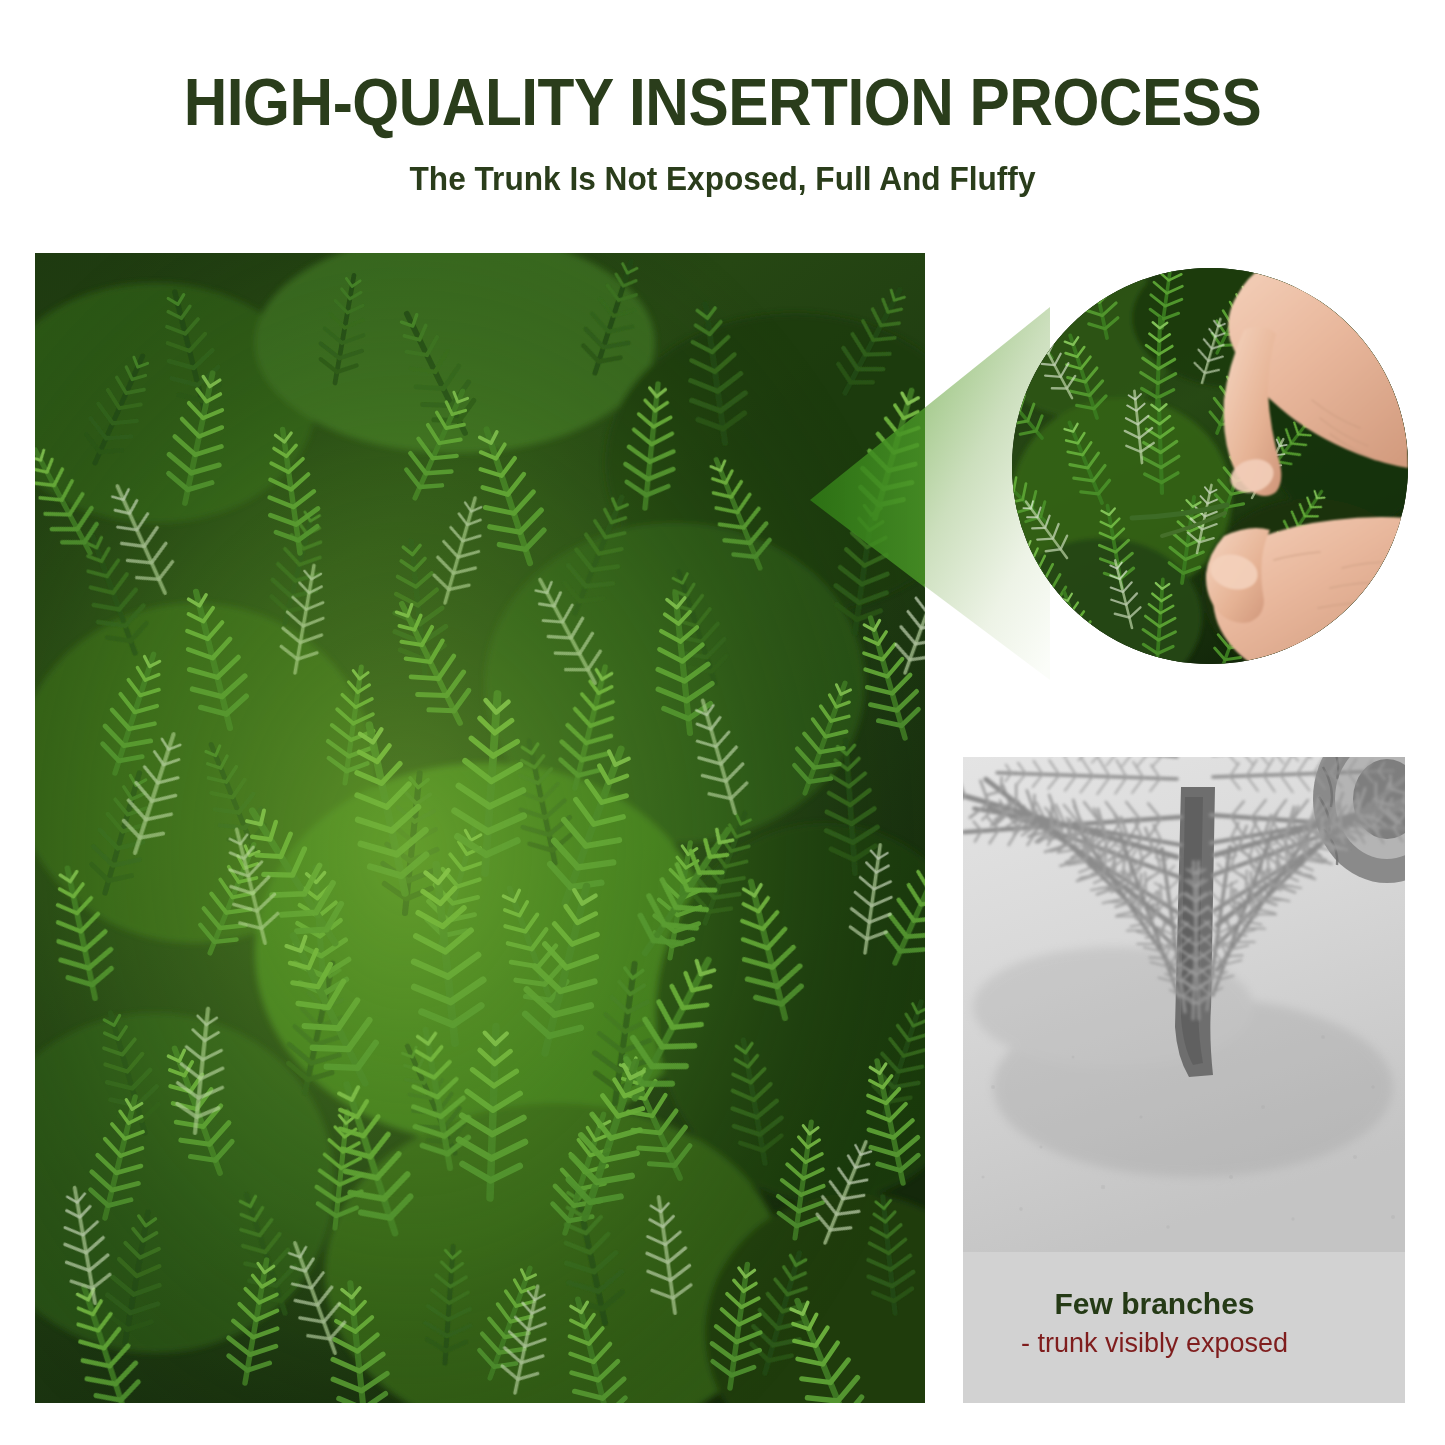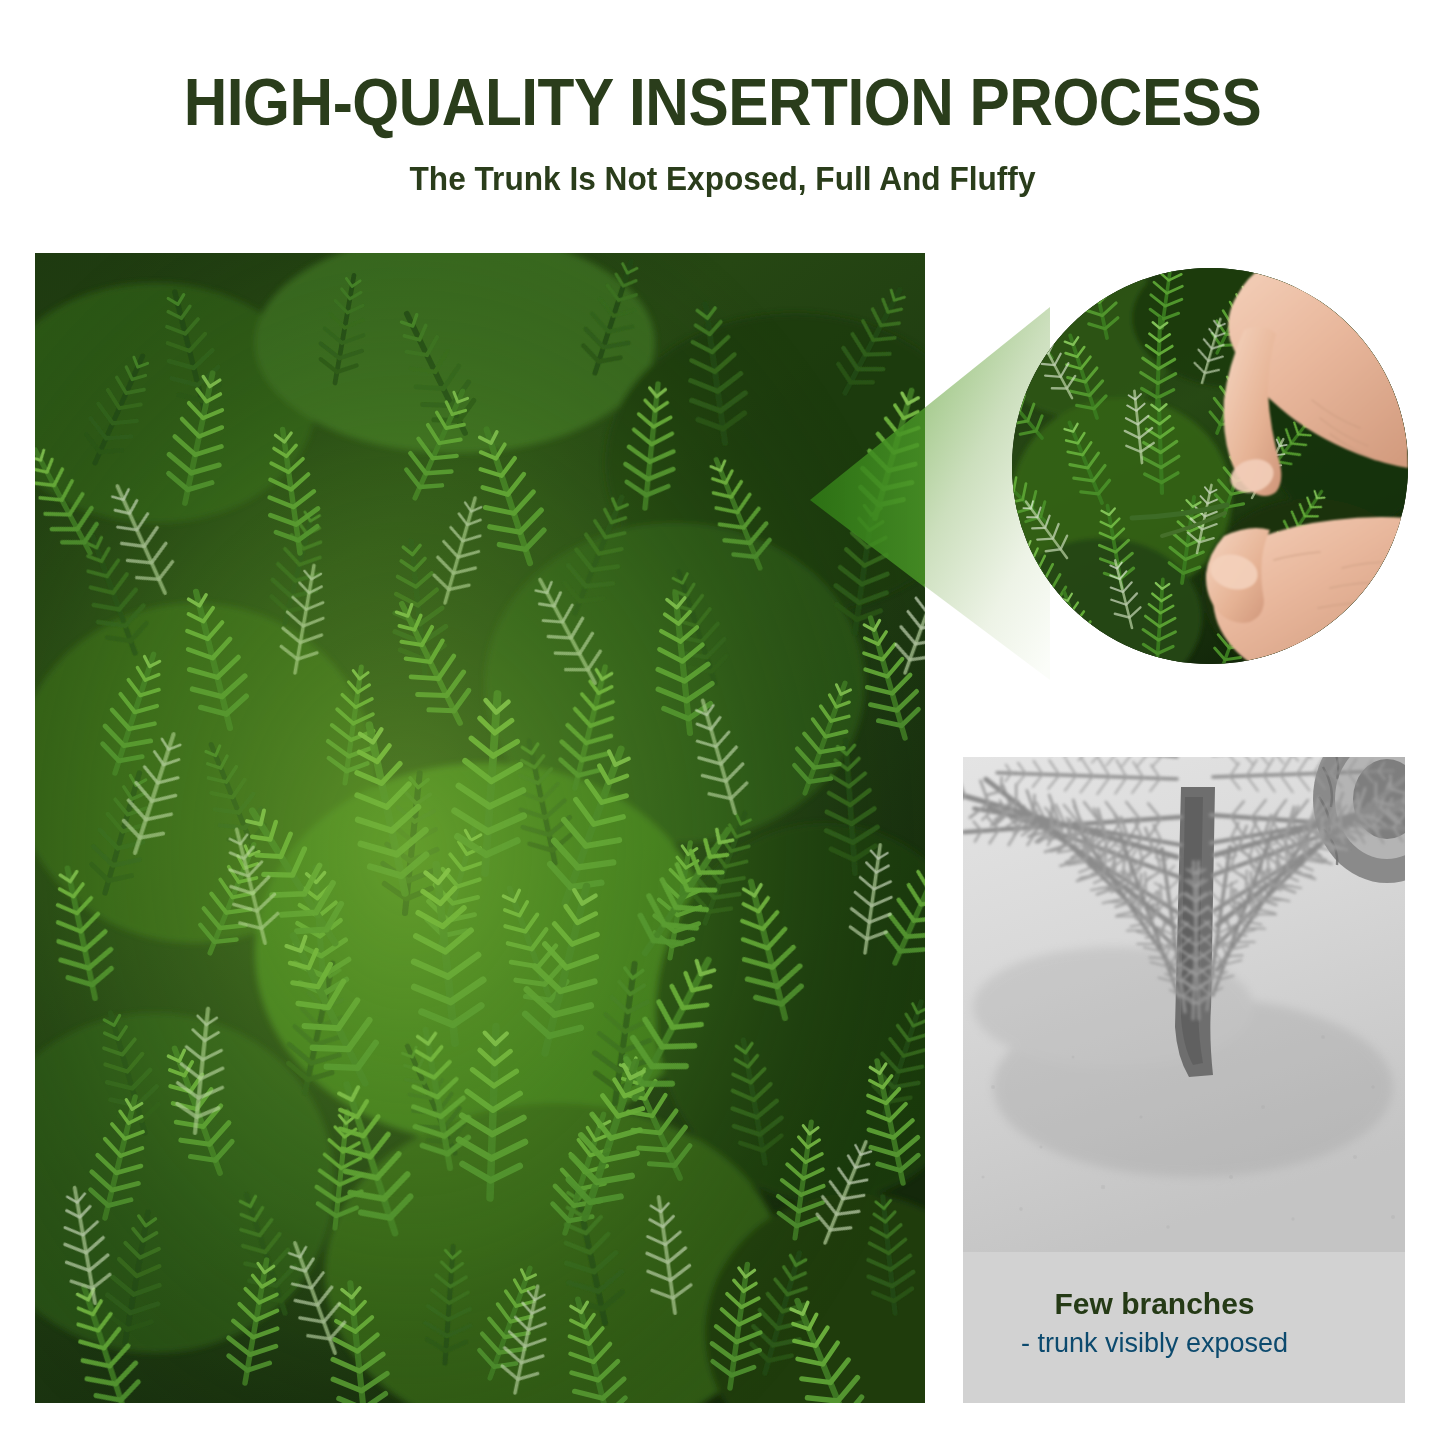--- a/index.html
+++ b/index.html
@@ -130,21 +130,21 @@
     line-height: 1.05;
     color: #253a16;
   }
   .caption-sub {
     margin: 0;
     padding-top: 9px;
     font-family: "Liberation Sans", sans-serif;
     font-weight: 400;
     font-size: 27px;
     line-height: 1.05;
-    color: #0c4a6e;
+    color: #7f1d1d;
   }
 </style>
 </head>
 <body>
 
 <div id="page">
 
   <div class="header">
     <h1 class="title">HIGH-QUALITY INSERTION PROCESS</h1>
     <h2 class="subtitle">The Trunk Is Not Exposed, Full And Fluffy</h2>

